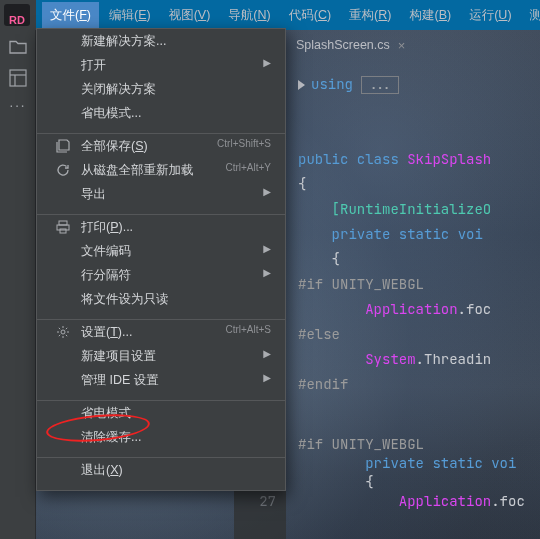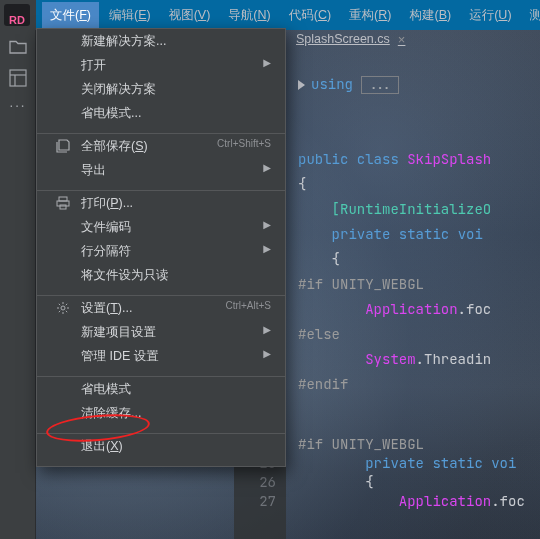--- a/index.html
+++ b/index.html
@@ -65,24 +65,23 @@
     border:2px solid #e22; border-radius:50%;
     transform: rotate(-5deg);
   }
 
   
   .tabrow {
     position:absolute; left:286px; top:30px; right:0; height:30px;
     display:flex; align-items:flex-end;
   }
   .filetab {
-    height:28px; display:flex; align-items:flex-start; gap:8px;
+    height:28px; display:flex; align-items:center; gap:8px;
     padding:0 10px; color:#bcbec4; font-size:12.5px;
     border-bottom:2px solid transparent;
-    text-decoration:underline;
   }
   .filetab .close { color:#8e9094; font-size:13px; }
 
   
   .editor {
     position:absolute; left:234px; top:60px; right:0; bottom:0;
     display:flex; color:#c9ccd1;
     font-family: "JetBrains Mono","Consolas",monospace; font-size:14px;
   }
   .gutter-bg {
@@ -221,20 +220,29 @@
       <div class="menu-item">
         <span class="mi-icon">
           <svg width="14" height="14" viewBox="0 0 14 14">
             <path fill="none" stroke="currentColor" stroke-width="1.2" d="M3 1h8l2 2v8H3zM1 3v10h10"></path>
           </svg>
         </span>
         <span>全部保存(<span class="ul">S</span>)</span>
         <span class="shortcut">Ctrl+Shift+S</span>
       </div>
       <div class="menu-item">
+        <span class="mi-icon">
+          <svg width="14" height="14" viewBox="0 0 14 14">
+            <path fill="none" stroke="currentColor" stroke-width="1.3" d="M12 7a5 5 0 1 1-1.5-3.5M12 2v3h-3"></path>
+          </svg>
+        </span>
+        <span>从磁盘全部重新加载</span>
+        <span class="shortcut">Ctrl+Alt+Y</span>
+      </div>
+      <div class="menu-item">
         <span>导出</span>
         <span class="subarrow">▶</span>
       </div>
       <div class="menu-sep"></div>
       <div class="menu-item">
         <span class="mi-icon">
           <svg width="14" height="14" viewBox="0 0 14 14">
             <rect x="3" y="1" width="8" height="4" fill="none" stroke="currentColor"></rect>
             <rect x="1" y="5" width="12" height="5" fill="none" stroke="currentColor"></rect>
             <rect x="4" y="9" width="6" height="4" fill="none" stroke="currentColor"></rect>

